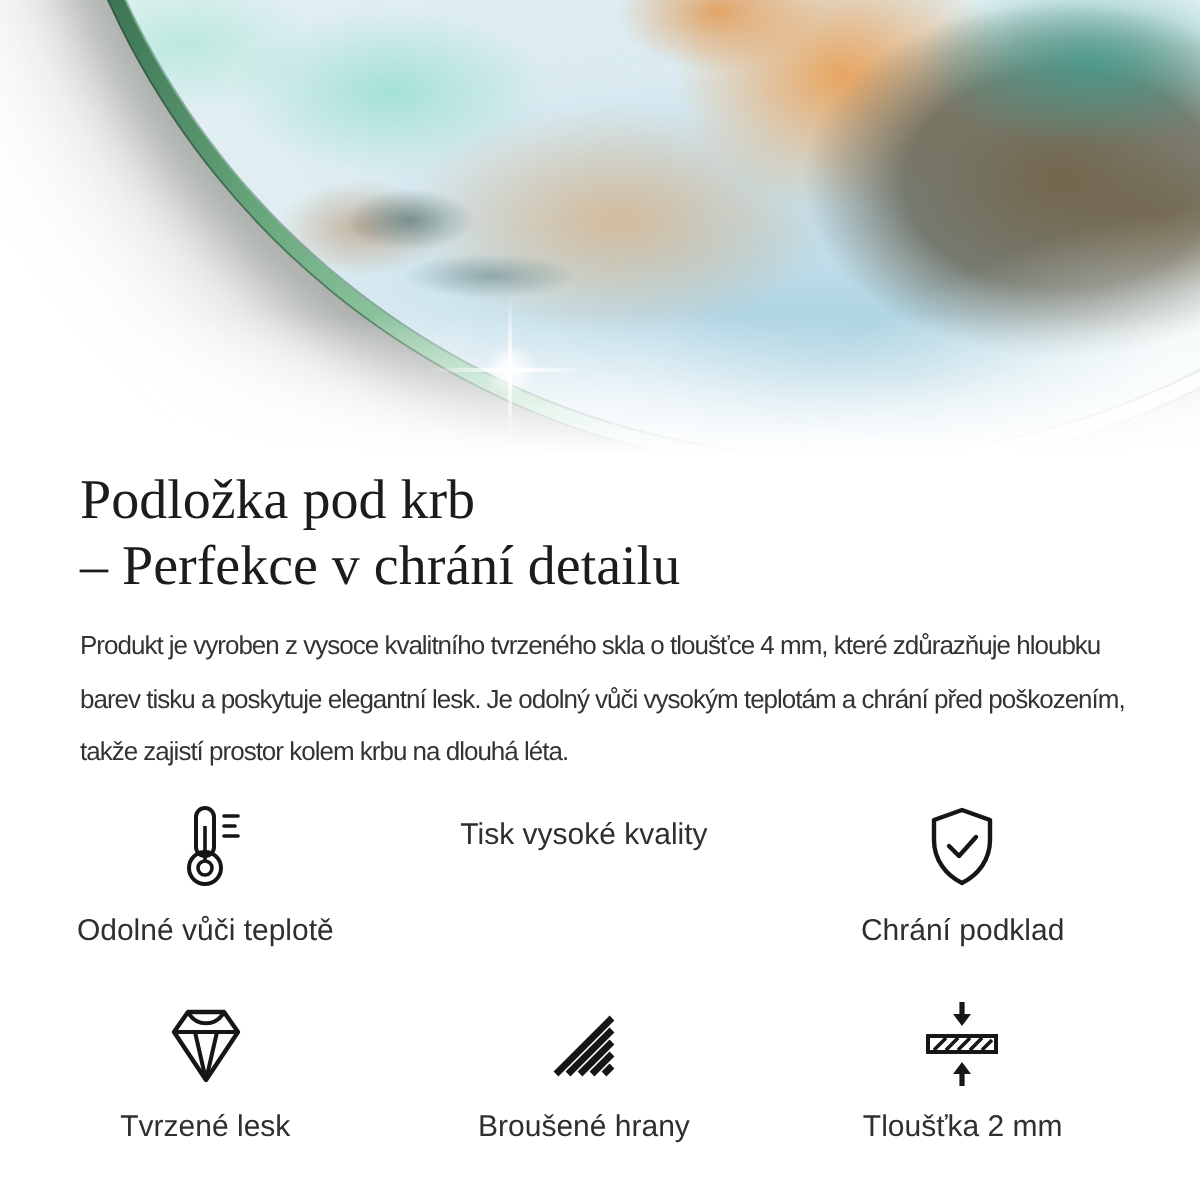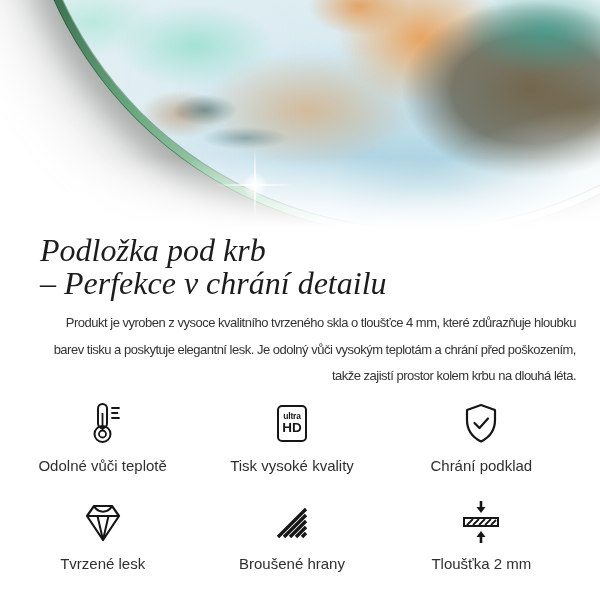--- a/index.html
+++ b/index.html
@@ -65,34 +65,32 @@
     position: absolute; inset: 24px;
     background: radial-gradient(closest-side, #ffffff, rgba(255,255,255,0.55) 40%, rgba(255,255,255,0) 72%);
   }
 
   
   .content { padding: 0 24px 0 40px; }
   .title {
     margin-top: 2px;
     font-family: "Liberation Serif", "DejaVu Serif", serif;
     font-weight: 400;
-    font-size: 32px;
+    font-size: 28px;
     line-height: 33px;
     color: #1c1c1c;
-    font-style: italic;
   }
   .title span { display: block; }
   .description {
     margin-top: 10px;
     max-width: 556px;
     font-size: 13px;
     letter-spacing: -0.5px;
     line-height: 26.5px;
     color: #333333;
-    text-align: right;
   }
 
   
   .features {
     margin: 10px 24px 0 8px;
     display: grid;
     grid-template-columns: repeat(3, 1fr);
     row-gap: 24px;
   }
   .feature { display: flex; flex-direction: column; align-items: center; }
@@ -143,26 +141,20 @@
           <line x1="21.5" y1="13" x2="21.5" y2="30.5" stroke="#161616" stroke-width="1.8"></line>
           <line x1="31" y1="8" x2="38" y2="8" stroke="#161616" stroke-width="1.8" stroke-linecap="round"></line>
           <line x1="31" y1="13" x2="36.5" y2="13" stroke="#161616" stroke-width="1.8" stroke-linecap="round"></line>
           <line x1="31" y1="18" x2="38" y2="18" stroke="#161616" stroke-width="1.8" stroke-linecap="round"></line>
         </svg>
       </div>
       <div class="feature-label">Odolné vůči teplotě</div>
     </div>
 
     <div class="feature">
-      <div class="icon-wrap">
-        <div class="hd-box">
-          <div class="hd-top">ultra</div>
-          <div class="hd-bottom">HD</div>
-        </div>
-      </div>
       <div class="feature-label">Tisk vysoké kvality</div>
     </div>
 
     <div class="feature">
       <div class="icon-wrap">
         <svg class="icon" width="48" height="48" viewBox="0 0 48 48" fill="none">
           <path d="M24 5 L38 10 V20 C38 30 32 37.5 24 41.5 C16 37.5 10 30 10 20 V10 Z" stroke="#161616" stroke-width="2.2" stroke-linejoin="round"></path>
           <path d="M17.5 23 L22.5 28 L31 18.5" stroke="#161616" stroke-width="2.2" stroke-linecap="round" stroke-linejoin="round"></path>
         </svg>
       </div>

